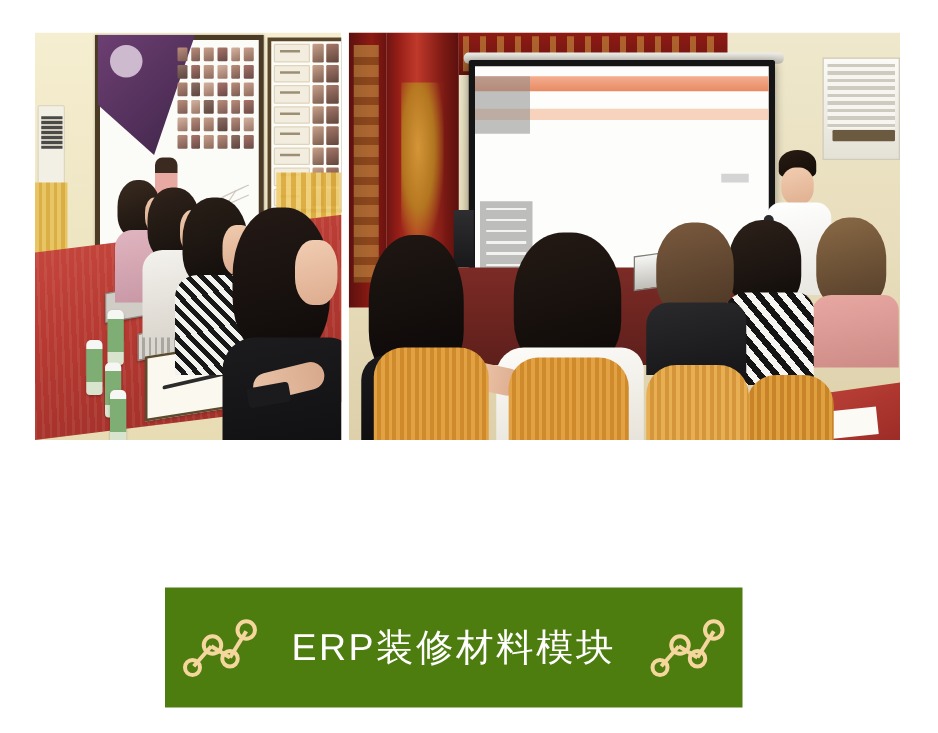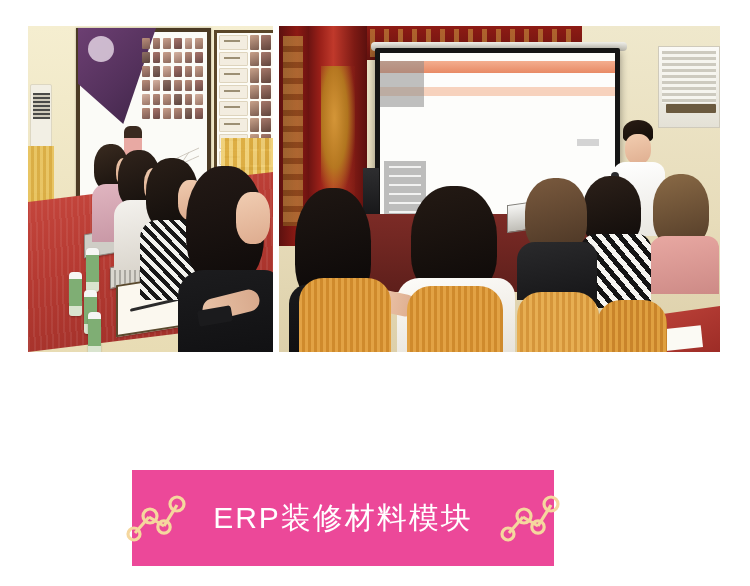--- a/index.html
+++ b/index.html
@@ -396,22 +396,22 @@
     transform:skewY(-8deg); transform-origin:right bottom;
   }
   .rp-paper {
     position:absolute; right:18px; bottom:2px; width:54px; height:22px;
     background:#fbfaf4; transform:rotate(-6deg);
   }
 
   
   .banner {
     position:absolute; left:132px; top:470px;
-    width:422px; height:96px;
-    background:#ec4899;
+    width:462px; height:96px;
+    background:#4d7c0f;
     display:flex; align-items:center; justify-content:center;
     gap:26px;
   }
   .banner-icon { width:62px; height:52px; flex:0 0 auto; }
   .banner-title {
     color:#ffffff; font-size:30px; letter-spacing:2px;
     font-weight:400; white-space:nowrap;
     font-family:"Liberation Sans","DejaVu Sans",sans-serif;
   }
 </style>

